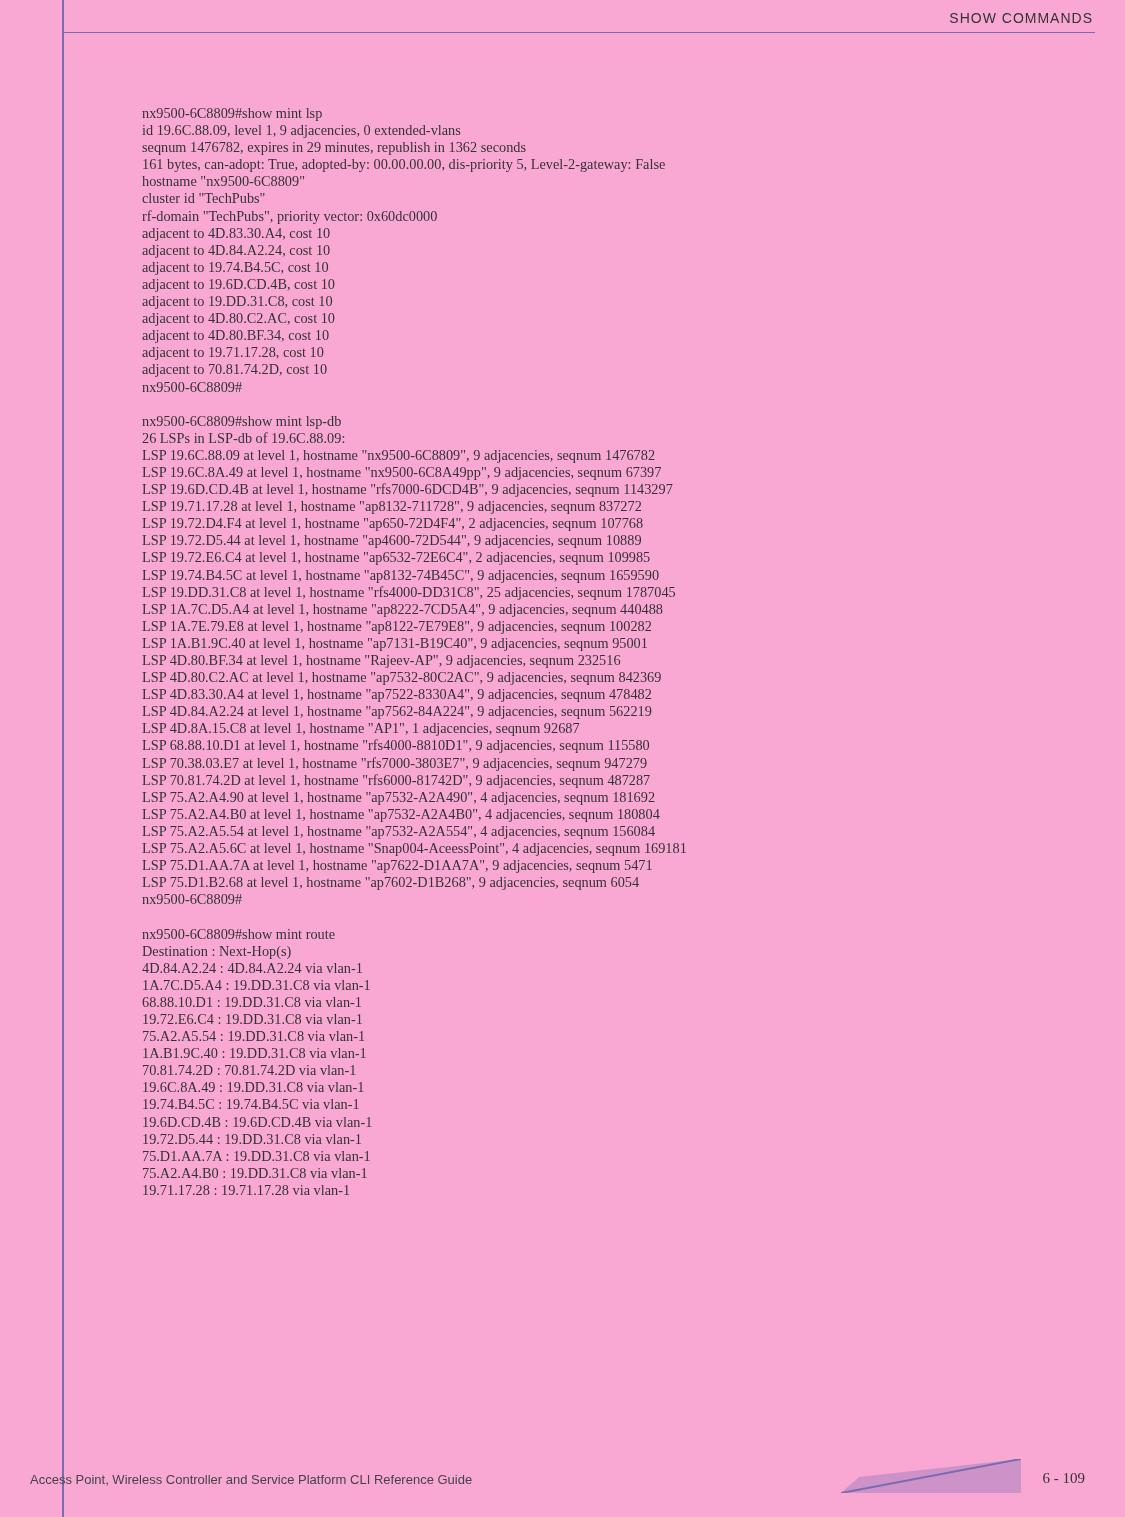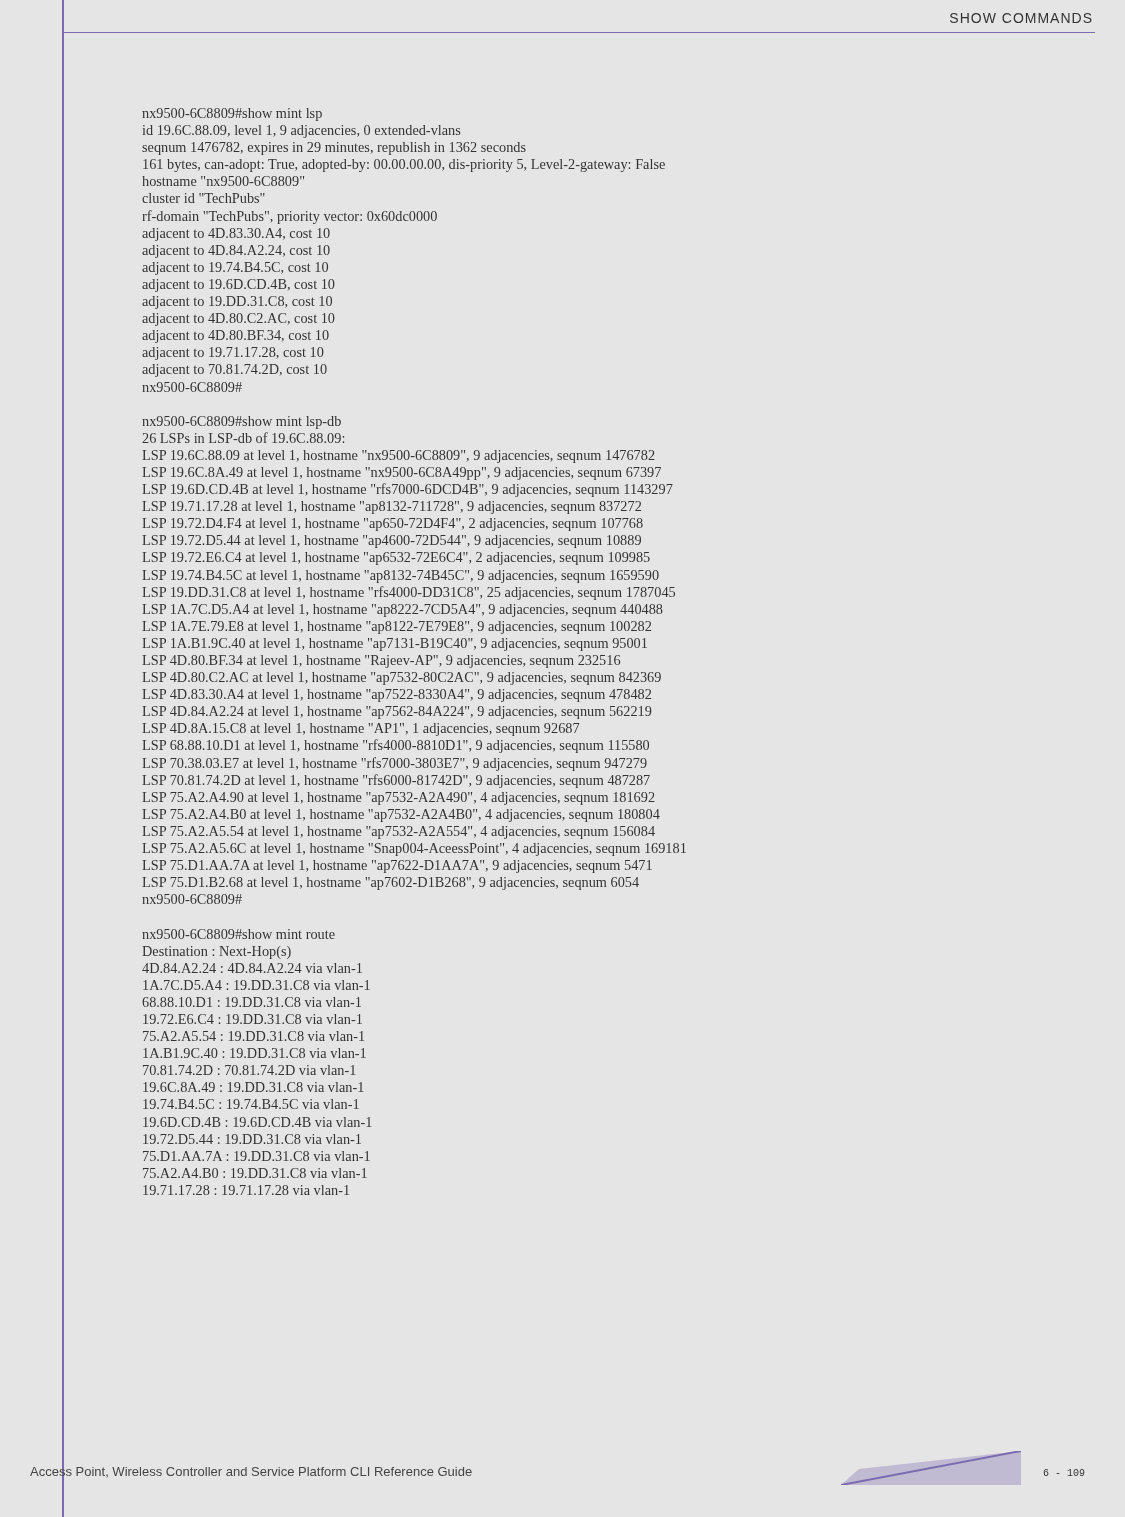--- a/index.html
+++ b/index.html
@@ -1,21 +1,21 @@
 <!DOCTYPE html>
 <html><head>
 <meta charset="utf-8">
 <style>
   * { box-sizing: border-box; margin: 0; padding: 0; }
   html, body { width: 1125px; height: 1517px; background: #ffffff; font-family: Arial, Helvetica, sans-serif; }
   .page {
     width: 1125px;
     height: 1517px;
     position: relative;
-    background: #e5e5e5;
+    background: #f9a8d4;
   }
   .side-rule {
     position: absolute;
     left: 62px;
     top: 0;
     width: 2px;
     height: 1517px;
     background: #7a6ab0;
   }
   .header-bar {
@@ -43,38 +43,38 @@
     font-size: 14.3px;
     line-height: 17.1px;
     color: #333333;
     white-space: pre-wrap;
     word-wrap: break-word;
   }
   .footer {
     position: absolute;
     left: 30px;
     right: 30px;
-    bottom: 32px;
+    bottom: 24px;
     height: 32px;
     text-align: right;
   }
   .footer-text {
     position: absolute;
     left: 0;
     bottom: 6px;
     font-size: 13px;
     color: #444444;
   }
   .footer-page {
     position: absolute;
     right: 10px;
     bottom: 6px;
-    font-size: 10px;
+    font-size: 15px;
     color: #333333;
-    font-family: Liberation Mono, monospace;
+    font-family: Liberation Serif, serif;
   }
   .footer-flag {
     position: absolute;
     right: 74px;
     bottom: 0;
     width: 180px;
     height: 34px;
   }
 </style>
 </head>

